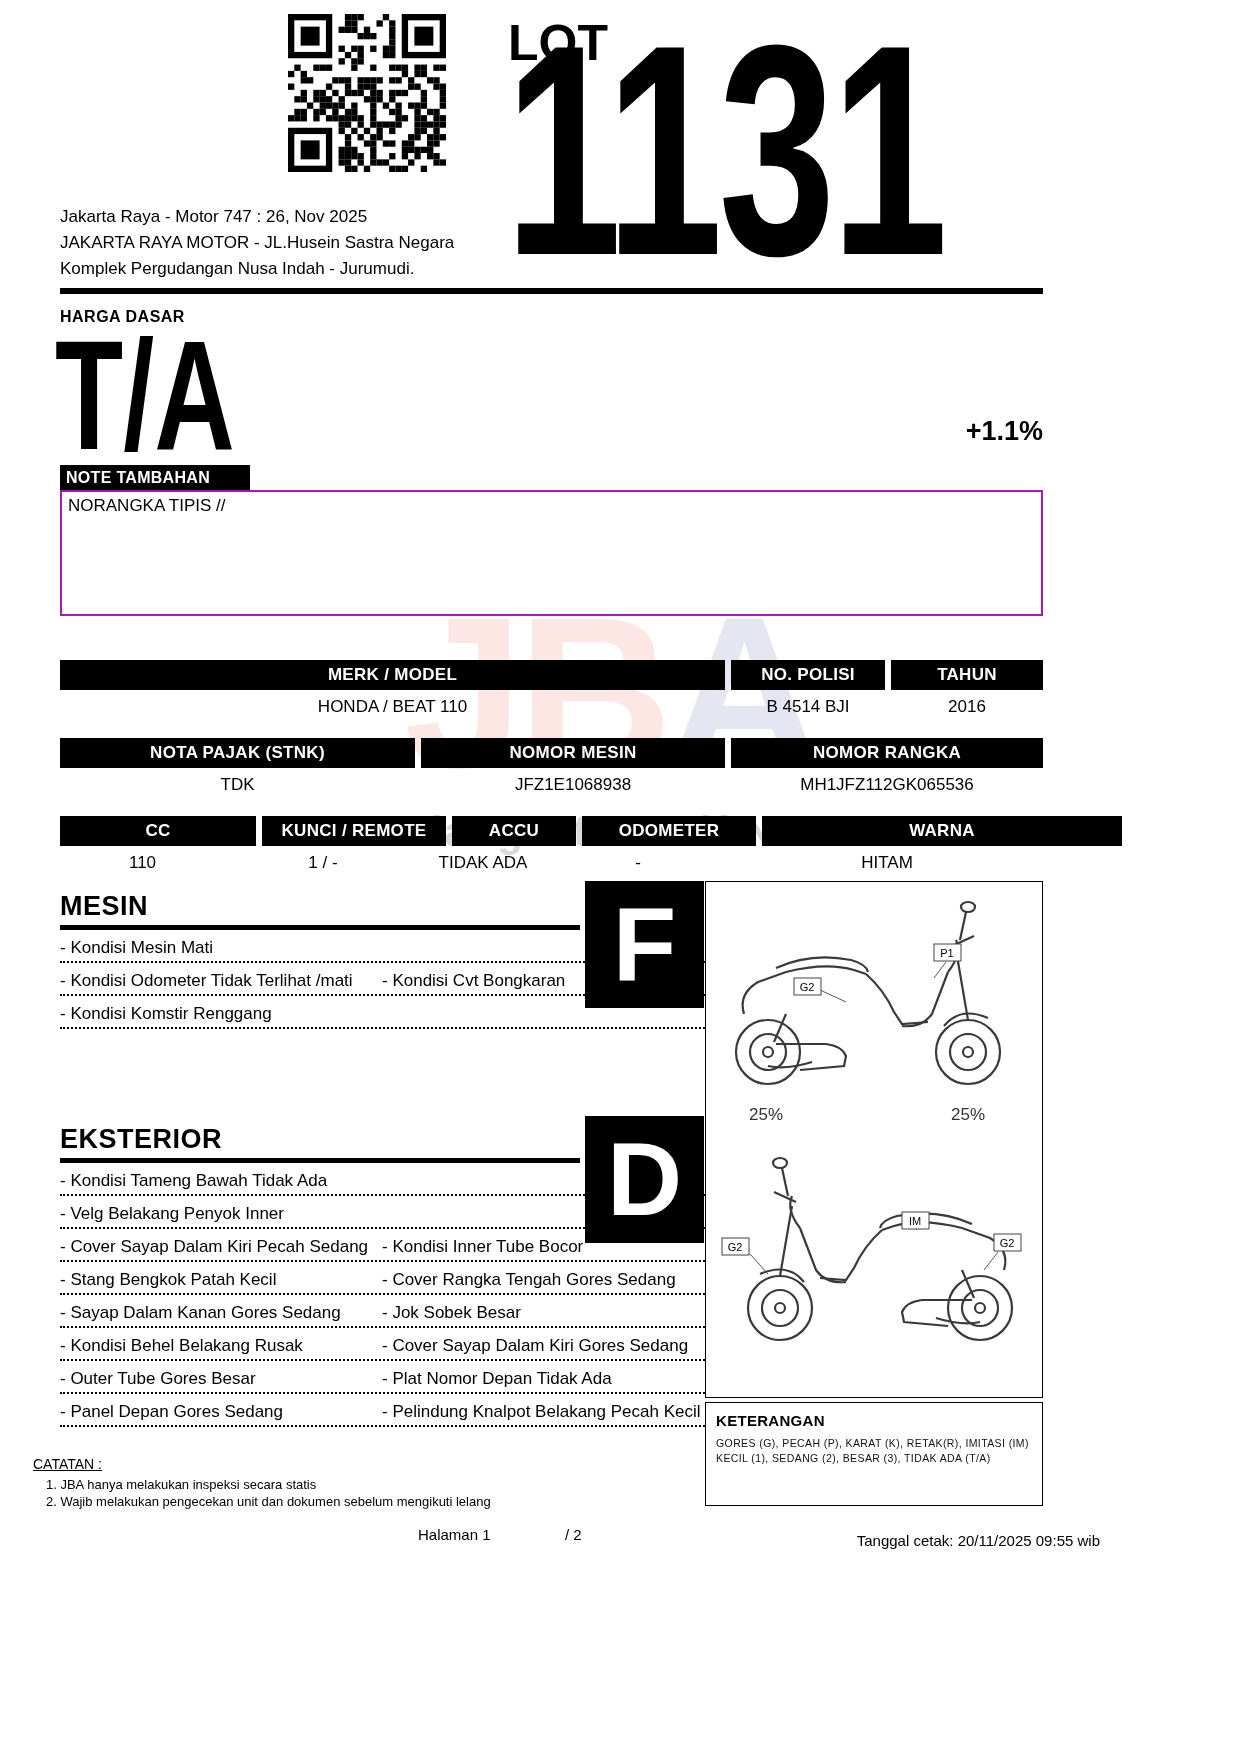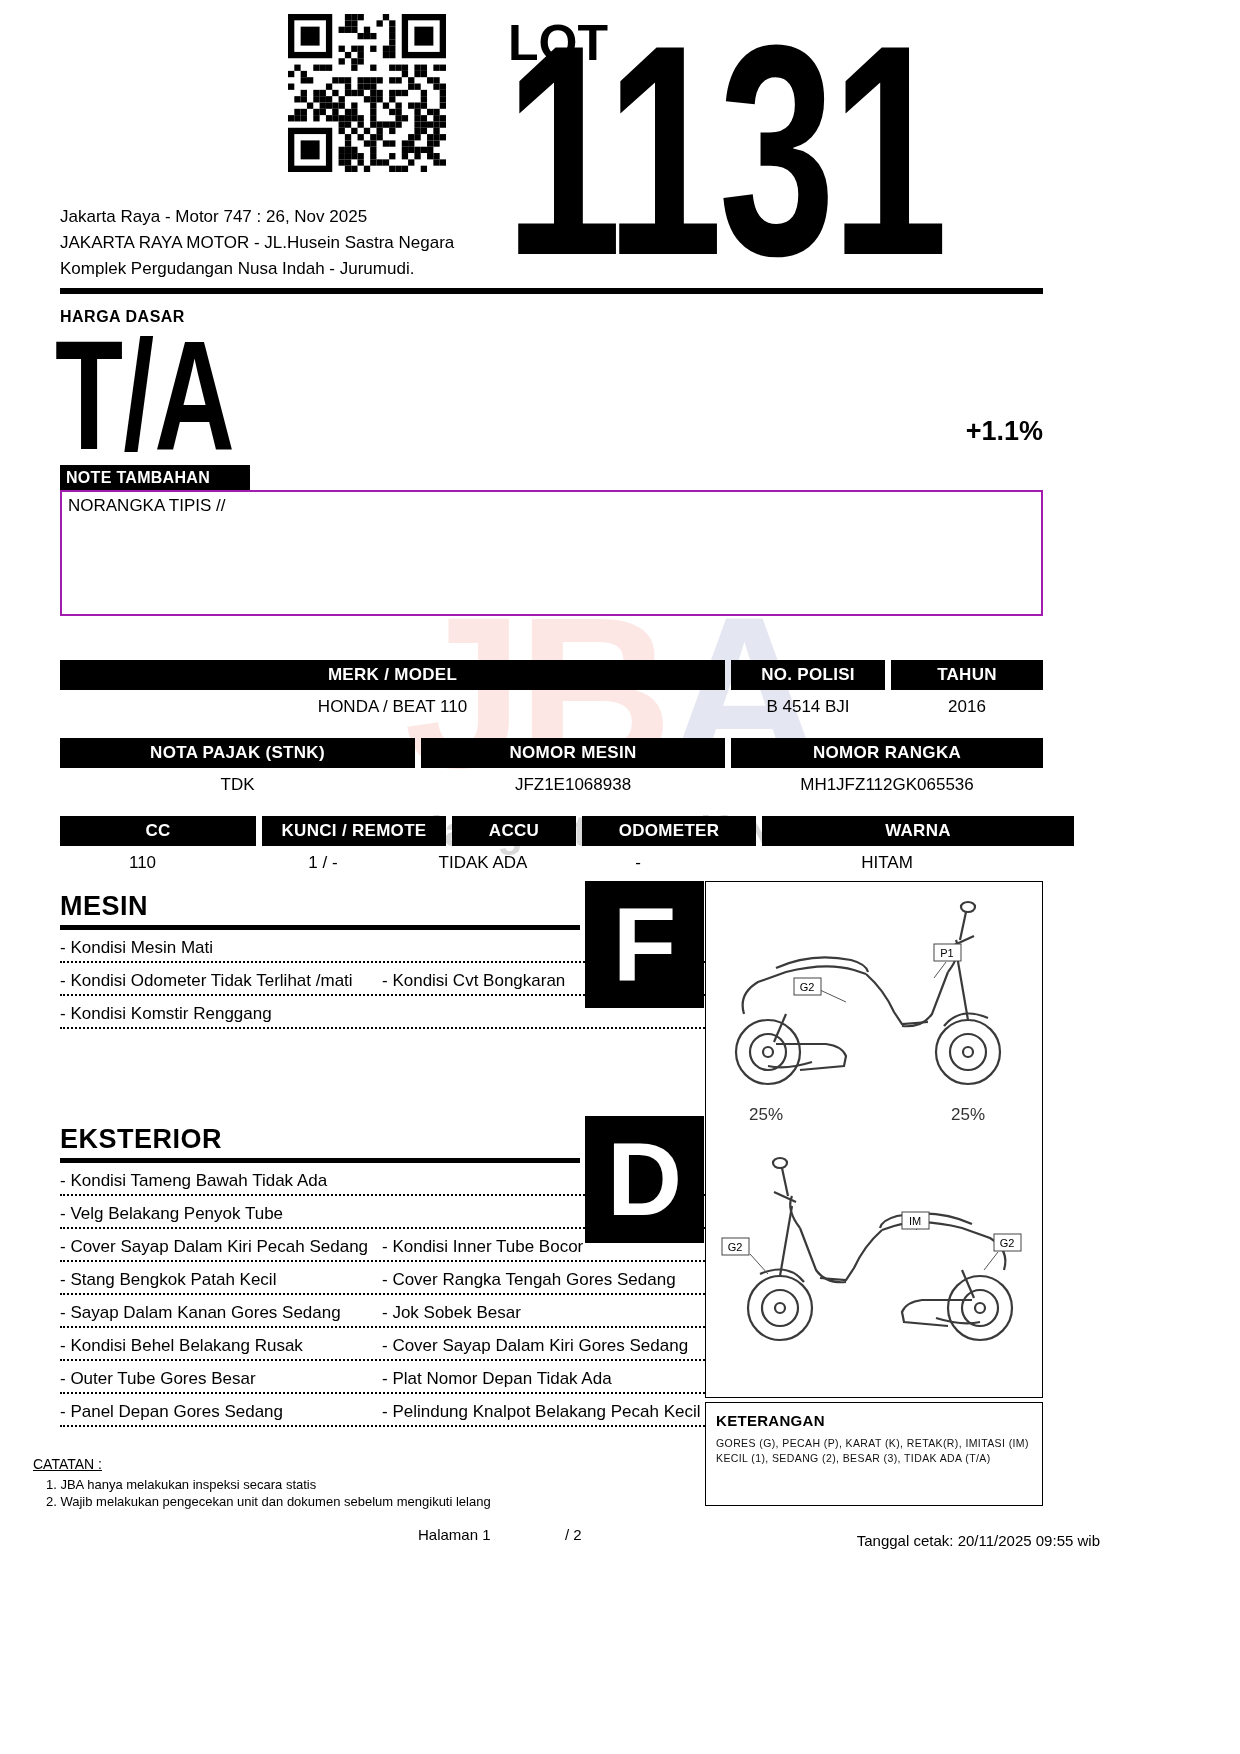--- a/index.html
+++ b/index.html
@@ -351,21 +351,21 @@
 <div class="spec-row abs" style="top:770px">
   <div class="spec-v" style="width:355px">TDK</div>
   <div class="spec-v" style="width:304px">JFZ1E1068938</div>
   <div class="spec-v" style="width:312px">MH1JFZ112GK065536</div>
 </div>
 <div class="spec-row abs" style="top:816px">
   <div class="spec-h" style="width:196px">CC</div>
   <div class="spec-h" style="width:184px">KUNCI / REMOTE</div>
   <div class="spec-h" style="width:124px">ACCU</div>
   <div class="spec-h" style="width:174px">ODOMETER</div>
-  <div class="spec-h" style="width:312px">WARNA</div>
+  <div class="spec-h" style="width:360px">WARNA</div>
 </div>
 <div class="spec-row abs" style="top:848px">
   <div class="spec-v" style="width:165px">110</div>
   <div class="spec-v" style="width:184px">1 / -</div>
   <div class="spec-v" style="width:124px">TIDAK ADA</div>
   <div class="spec-v" style="width:174px">-</div>
   <div class="spec-v" style="width:312px">HITAM</div>
 </div>
 
 <div class="section abs" style="top:891px">
@@ -389,21 +389,21 @@
   </div>
 
 <div class="section abs" style="top:1124px">
   <div class="sec-title">EKSTERIOR</div>
   <div class="sec-bar"></div>
   <div class="chk">
       <span class="c1">- Kondisi Tameng Bawah Tidak Ada</span>
       <span class="c2"></span>
     </div>
   <div class="chk">
-      <span class="c1">- Velg Belakang Penyok Tube</span>
+      <span class="c1">- Velg Belakang Penyok Inner</span>
       <span class="c2"></span>
     </div>
   <div class="chk">
       <span class="c1">- Cover Sayap Dalam Kiri Pecah Sedang</span>
       <span class="c2">- Kondisi Inner Tube Bocor</span>
     </div>
   <div class="chk">
       <span class="c1">- Stang Bengkok Patah Kecil</span>
       <span class="c2">- Cover Rangka Tengah Gores Sedang</span>
     </div>

